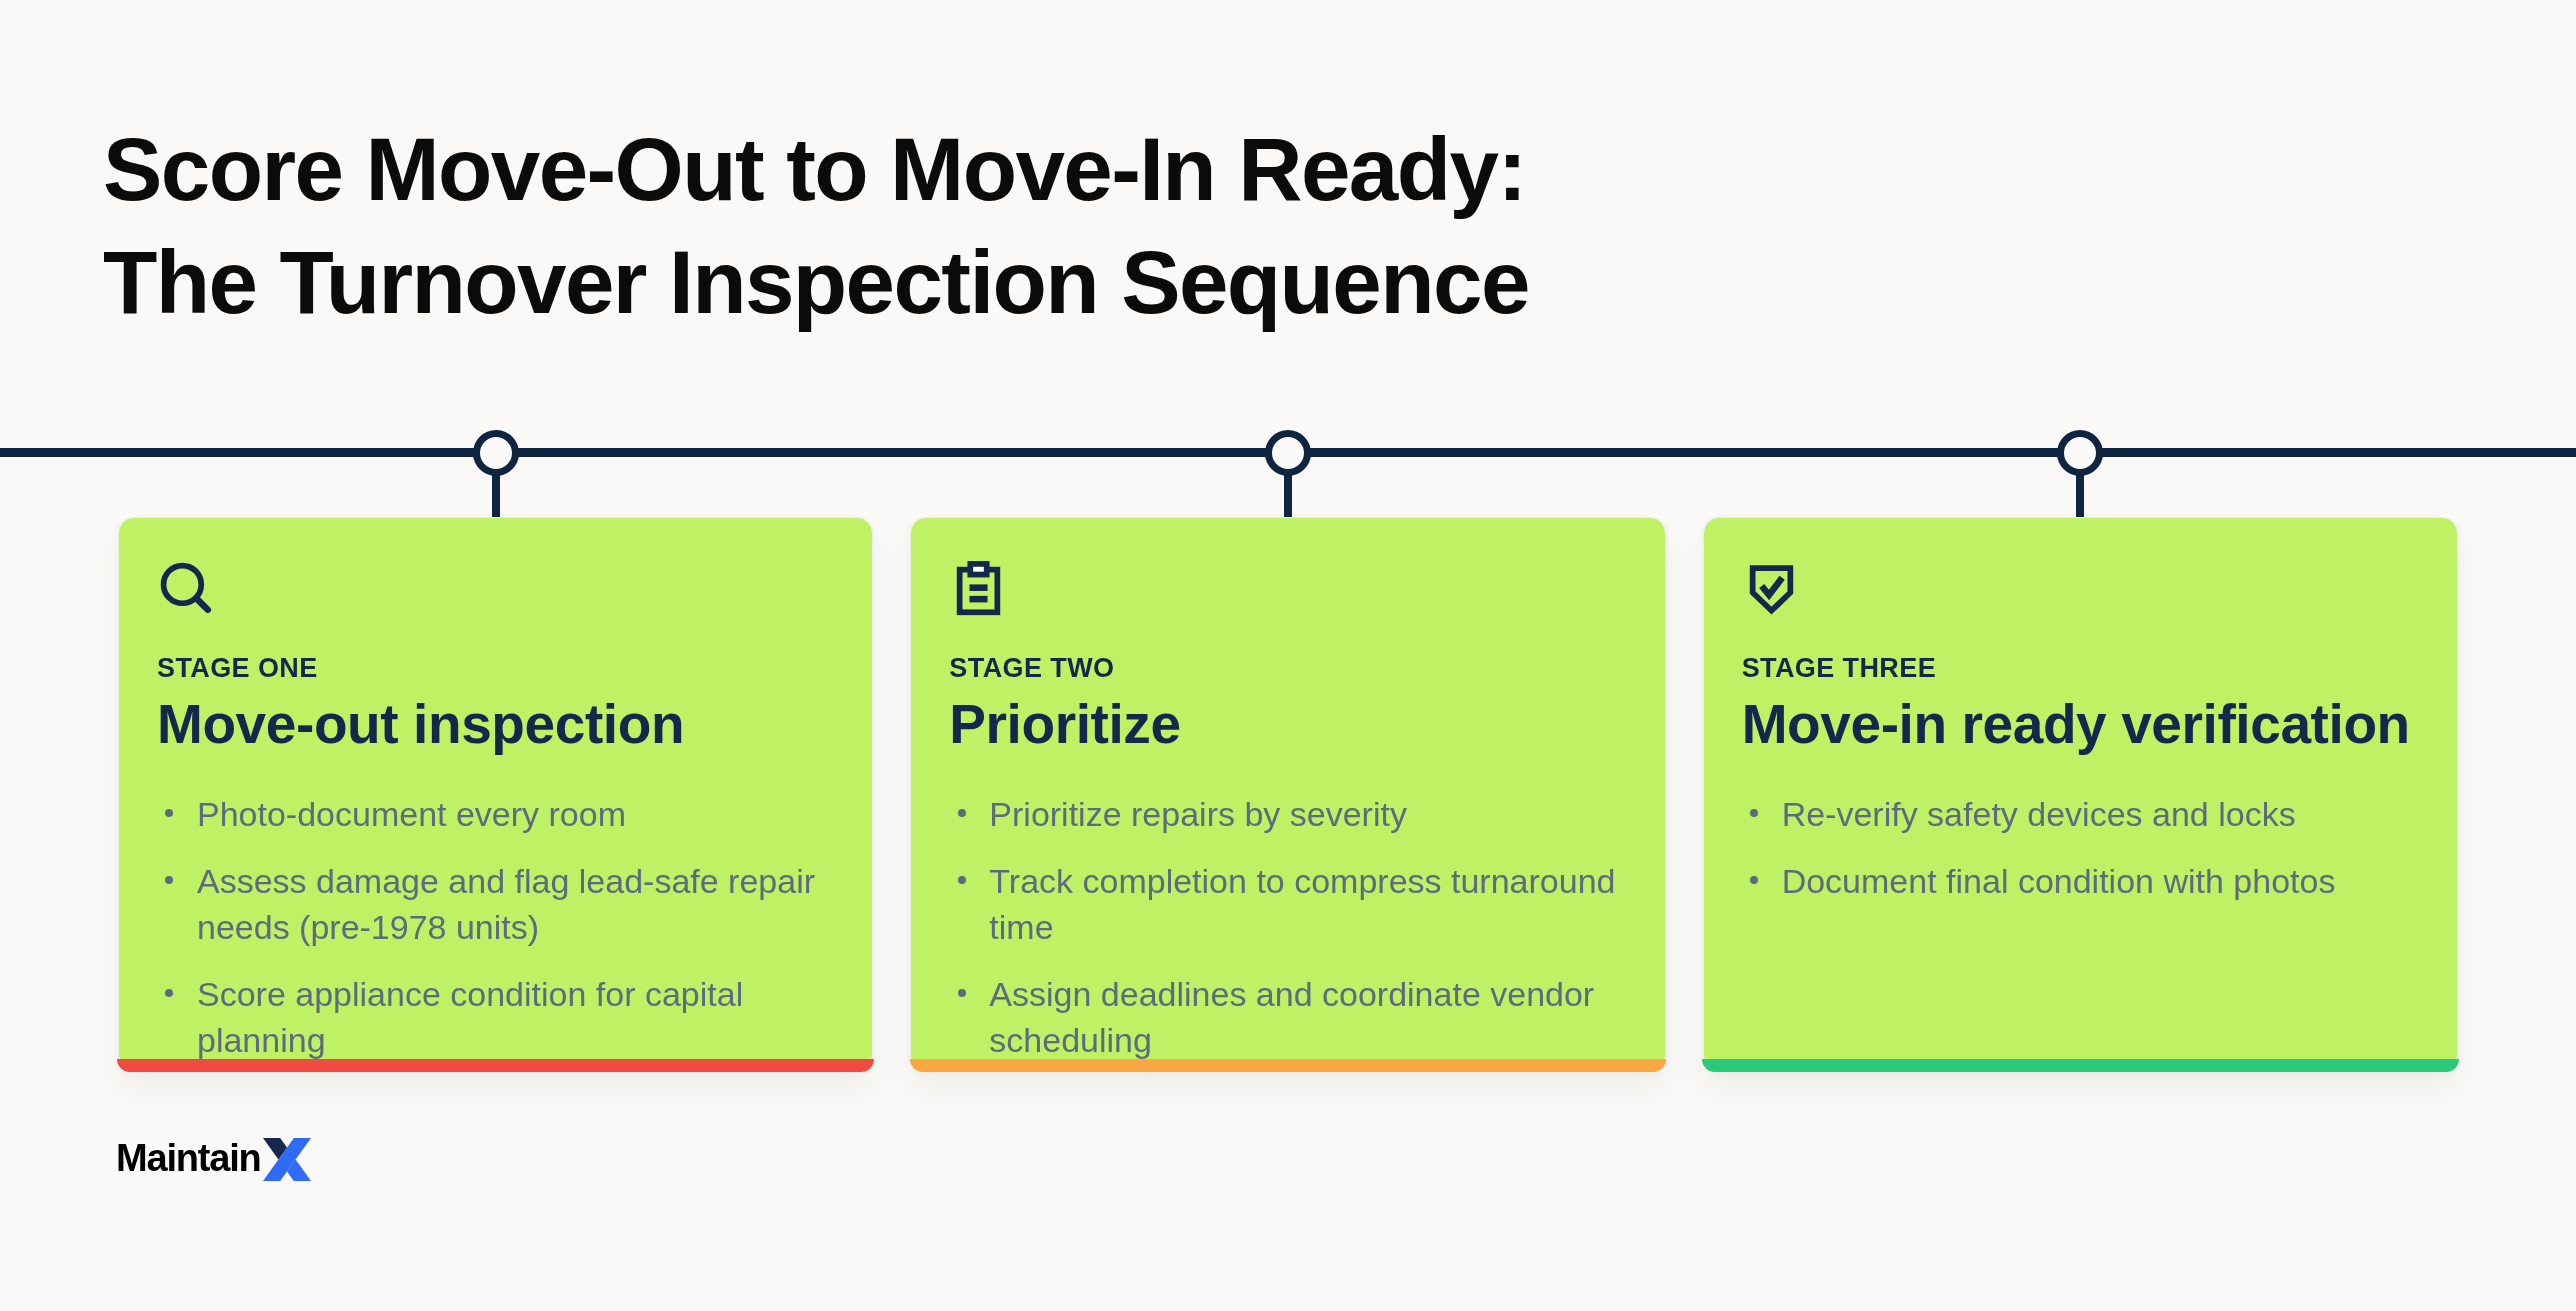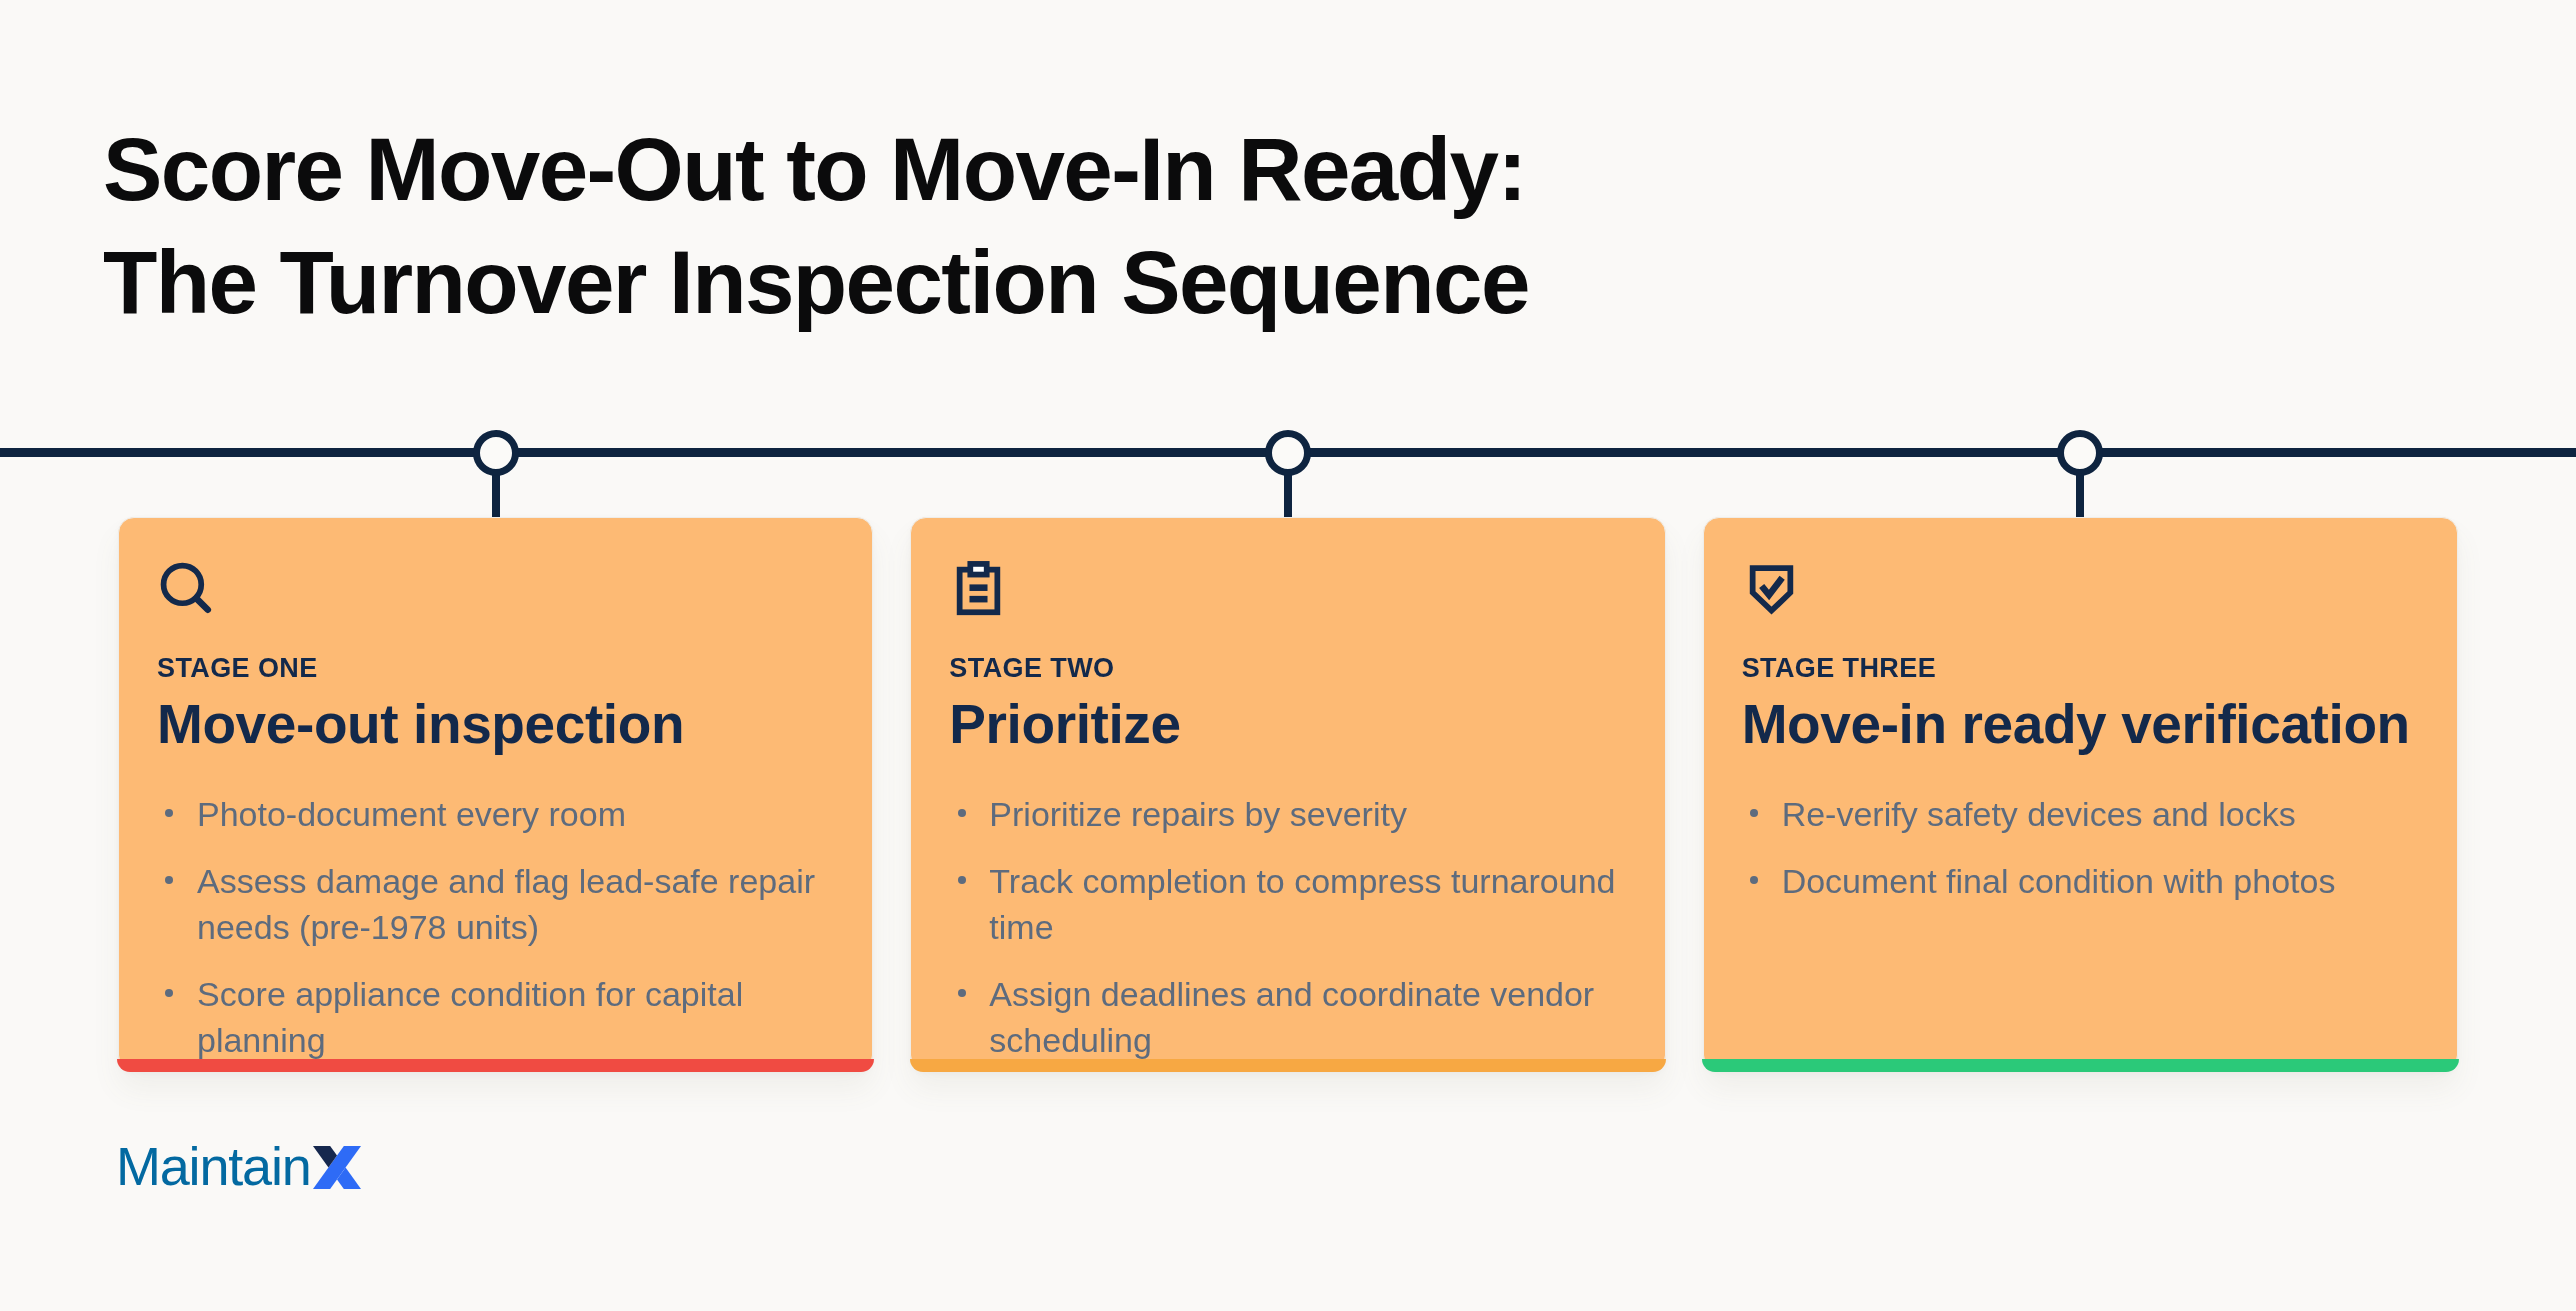--- a/index.html
+++ b/index.html
@@ -72,21 +72,21 @@
     top: 517px;
     display: flex;
     gap: 37px;
     z-index: 3;
   }
   .card {
     position: relative;
     flex: 1 1 0;
     height: 554px;
     box-sizing: border-box;
-    background: #fdba74;
+    background: #bef264;
     border: 1.6px solid #EFEDE9;
     border-radius: 16px;
     box-shadow: 0 19px 29px rgba(120, 110, 90, 0.07), 0 2.4px 6.4px rgba(0,0,0,0.03);
     padding: 41px 38px 0 38px;
   }
   .card-accent {
     position: absolute;
     left: -1.6px; right: -1.6px; bottom: -1.6px;
     height: 12.7px;
     border-radius: 0 0 16px 16px;
@@ -132,24 +132,24 @@
 
   
   .logo {
     position: absolute;
     left: 116px;
     top: 1135px;
     display: flex;
     align-items: center;
   }
   .logo-text {
-    font-size: 54px;
-    font-weight: 400;
+    font-size: 38px;
+    font-weight: 700;
     letter-spacing: -1.2px;
-    color: #0369a1;
+    color: #000000;
   }
   .logo-x { width: 48px; height: 43px; margin-left: 2.4px; margin-top: 3.2px; }
 </style>
 </head>
 <body>
 
 <div class="canvas">
 
   <h1 class="page-title">
     <span>Score Move-Out to Move-In Ready:</span>

